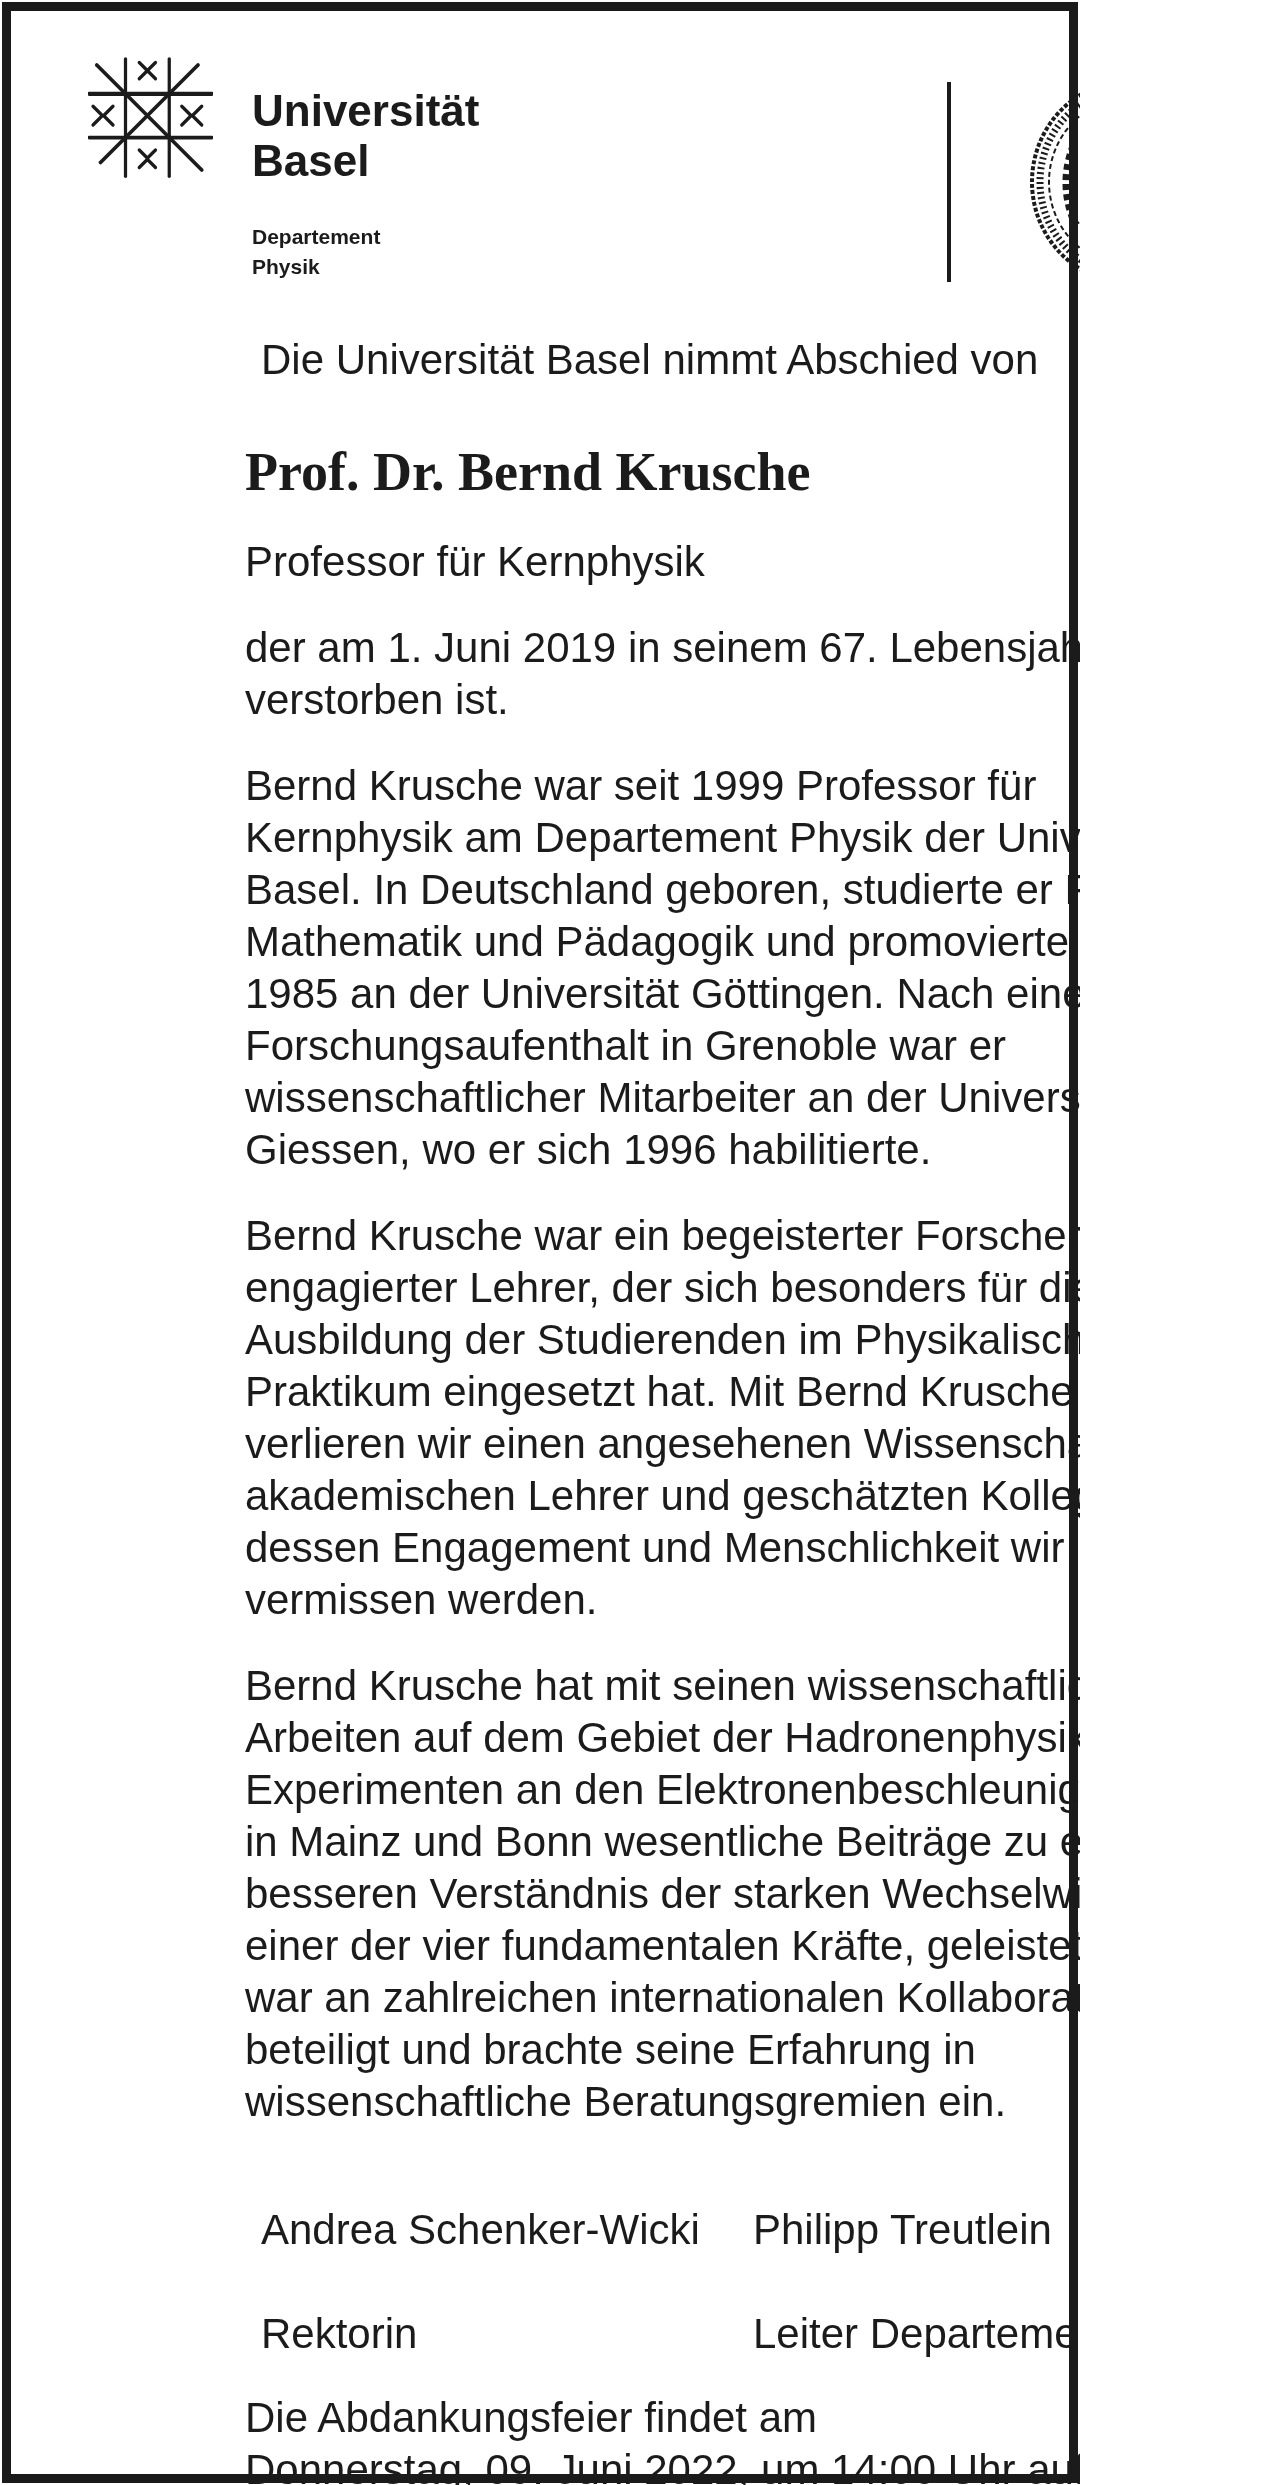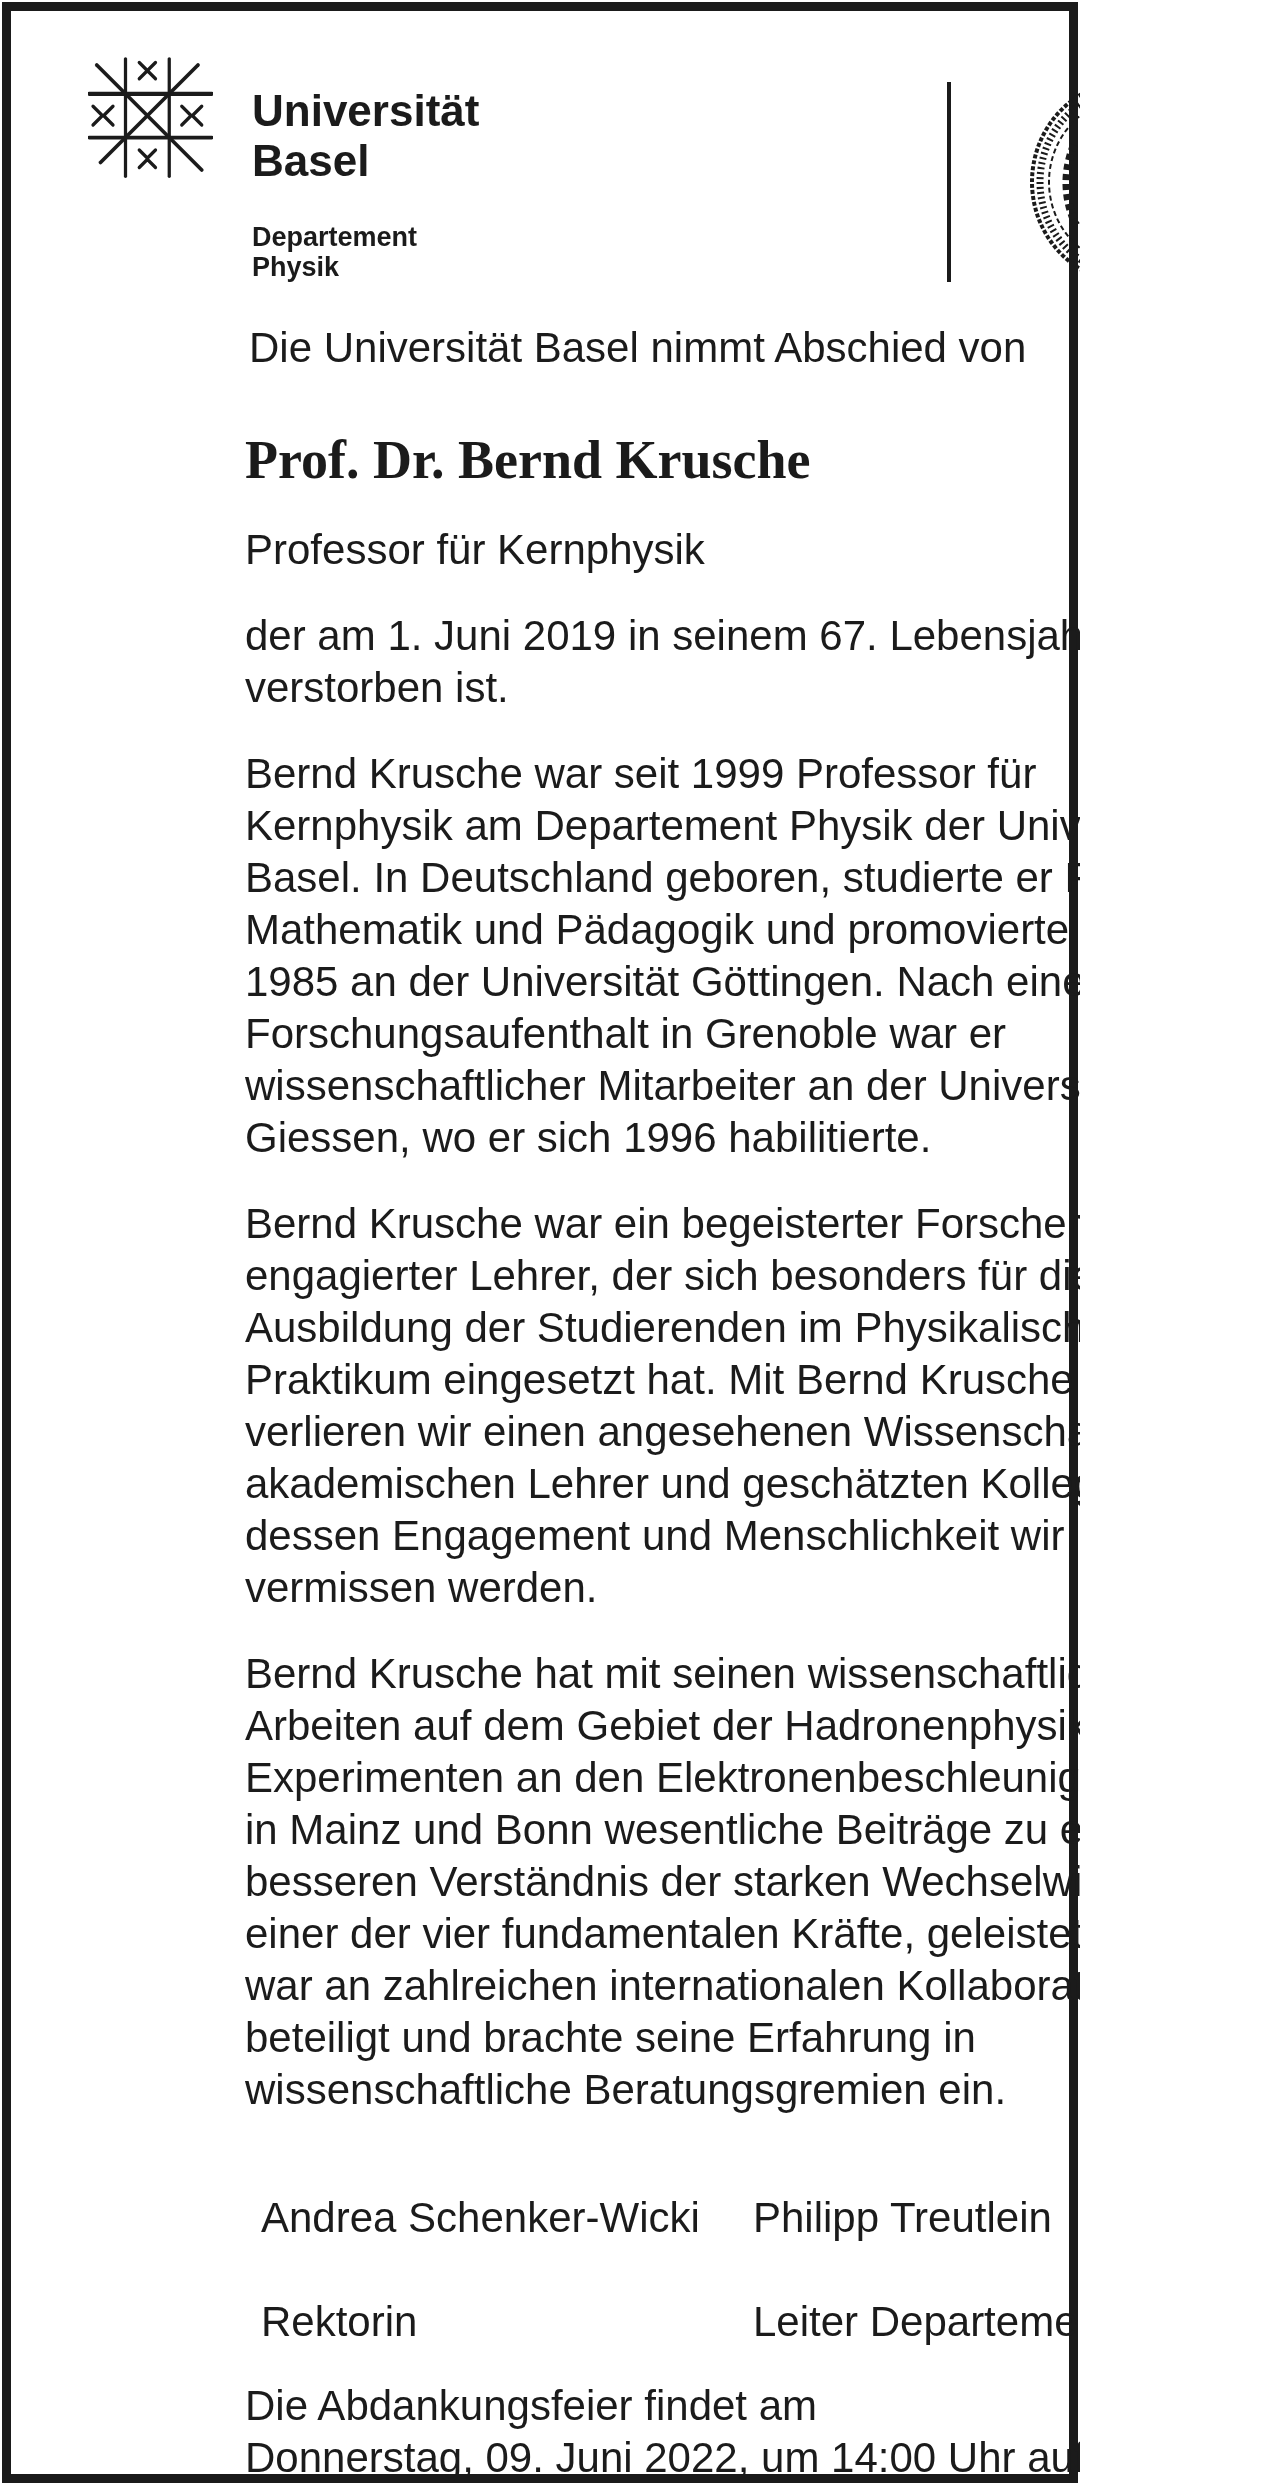--- a/index.html
+++ b/index.html
@@ -22,32 +22,32 @@
   }
   
   .crystal{position:absolute;left:88px;top:55px;width:125px;height:125px;}
   .wordmark{
     position:absolute;left:252px;top:86px;
     font-size:44px;line-height:50px;font-weight:700;
     letter-spacing:0px;white-space:pre-line;
   }
   .dept{
     position:absolute;left:252px;top:222px;
-    font-size:27px;line-height:30px;font-weight:700;
+    font-size:21px;line-height:30px;font-weight:700;
     white-space:pre-line;
   }
   .vrule{position:absolute;left:947px;top:82px;width:4px;height:200px;background:var(--ink);}
   .seal{position:absolute;left:1028px;top:77px;width:204px;height:210px;}
   
   .content{
     position:absolute;left:245px;top:318px;width:1010px;
     font-size:42px;line-height:52px;
   }
   .multiline{white-space:pre-line;}
-  .intro{margin:4px;}
+  .intro{margin:16px;}
   .deceased-name{
     margin:44px 0 0 0;
     font-family:"Liberation Serif", serif;
     font-weight:700;font-size:54px;line-height:84px;
     letter-spacing:0px;
   }
   .role{margin:22px 0 0 0;}
   .block{margin:34px 0 0 0;}
   .signatures{
     margin:24px 0 0 16px;

